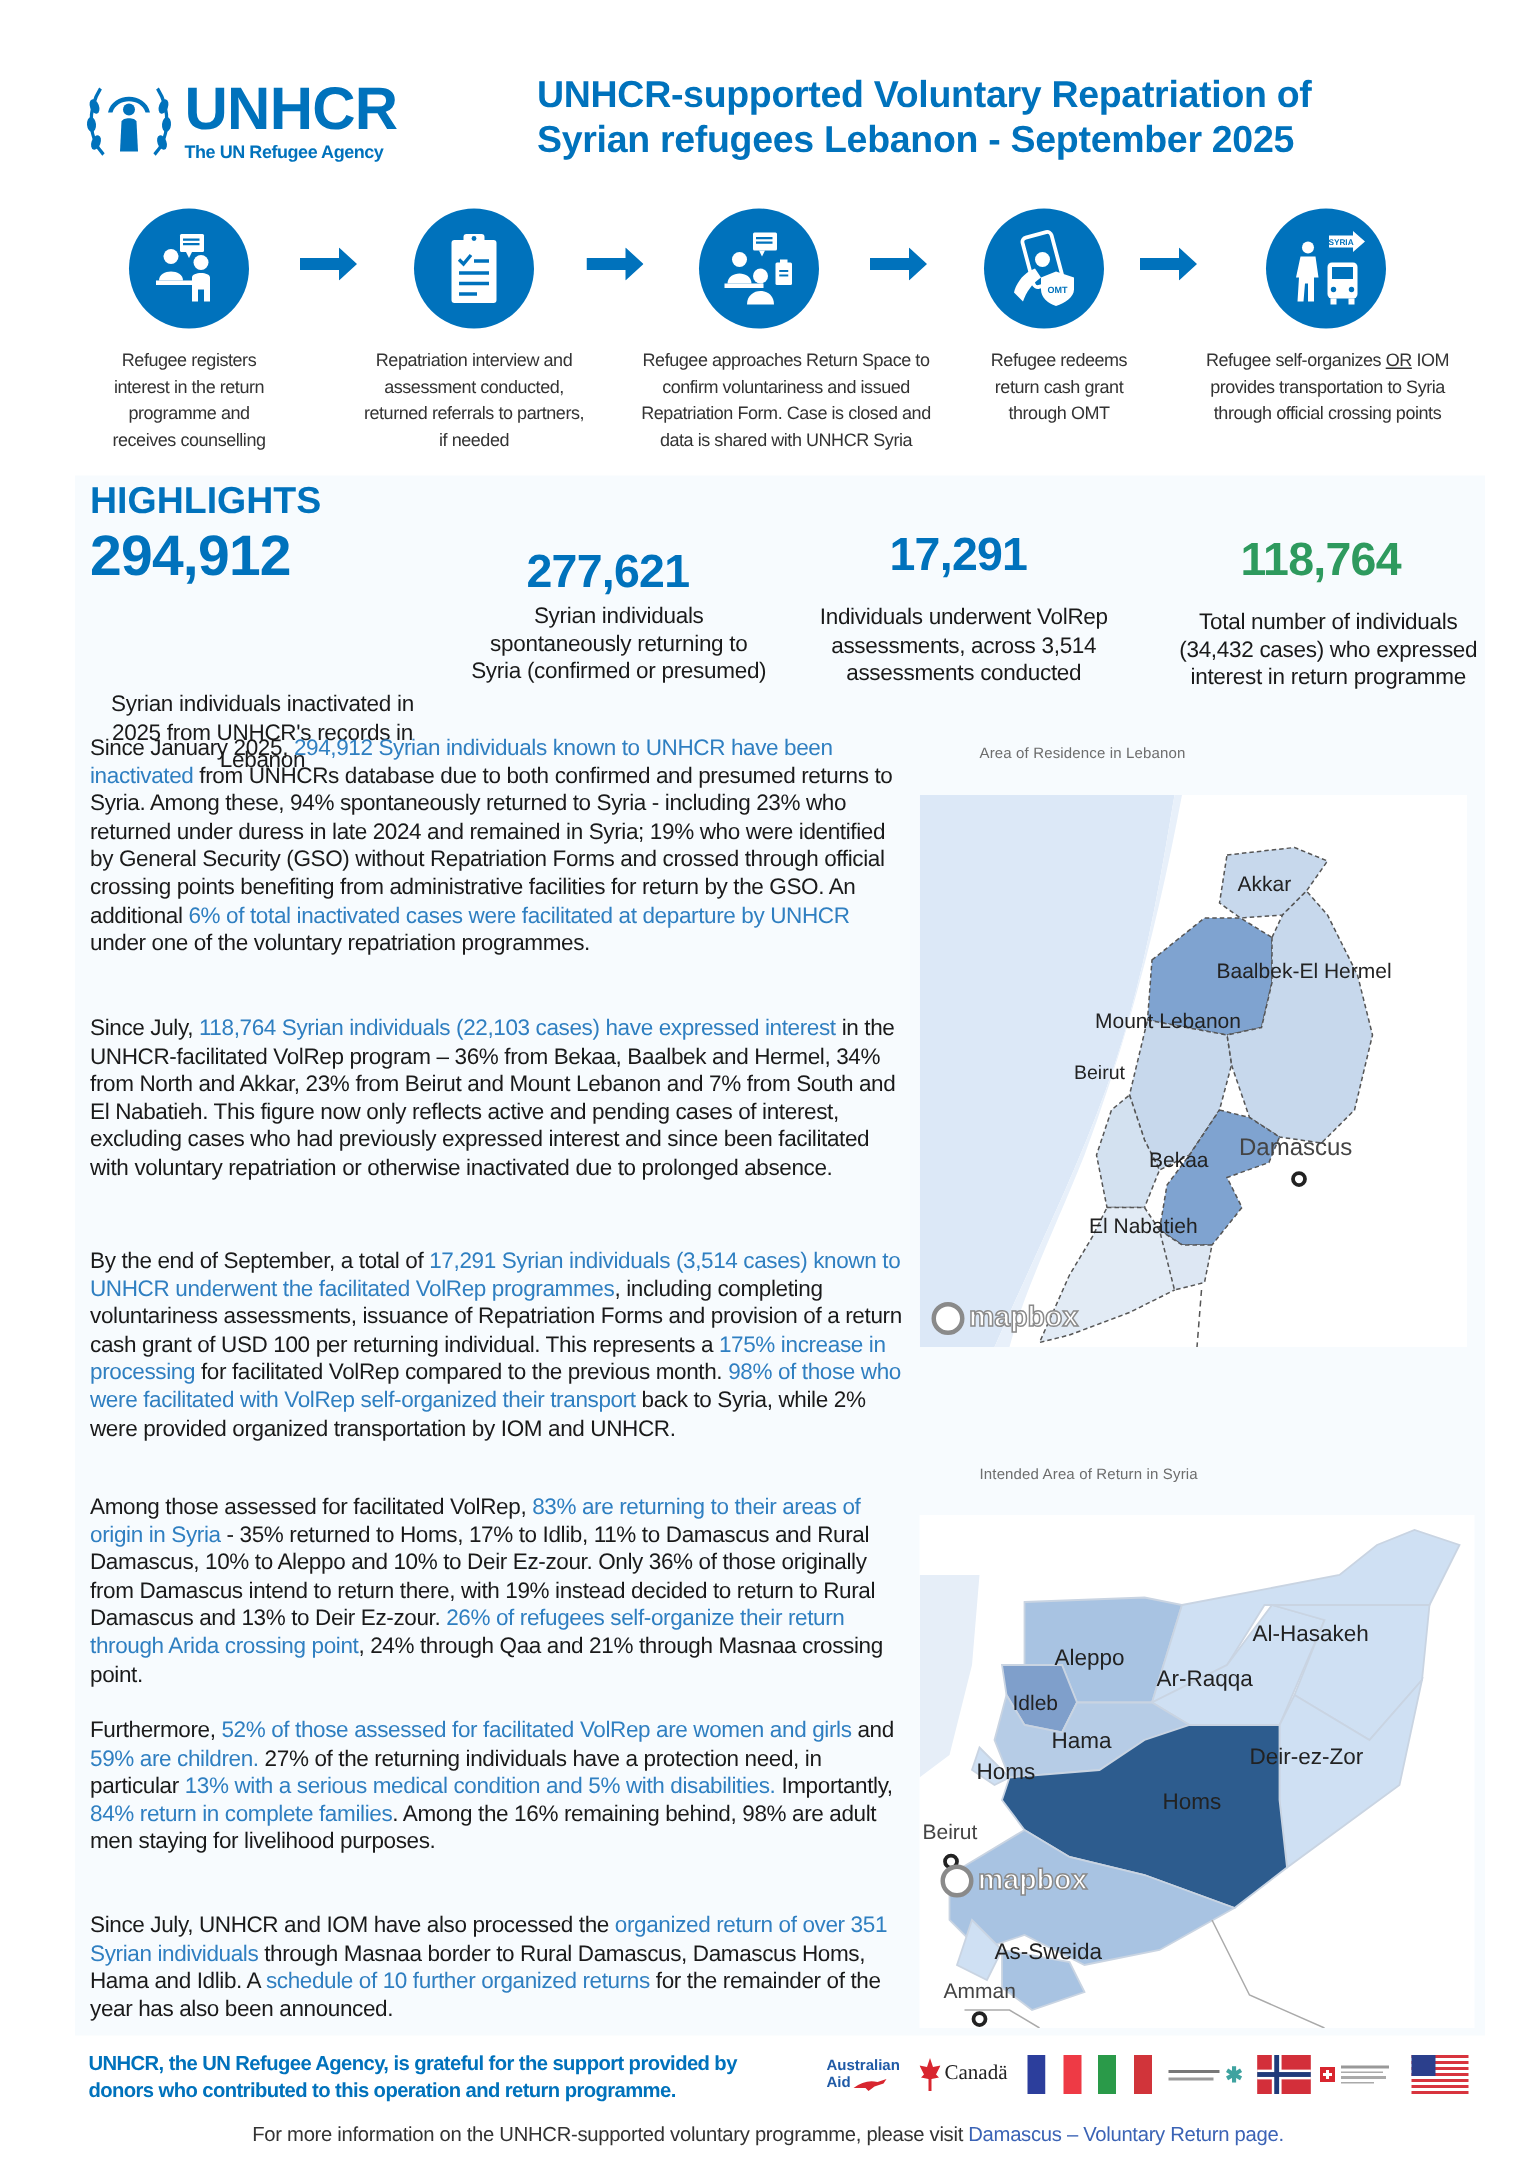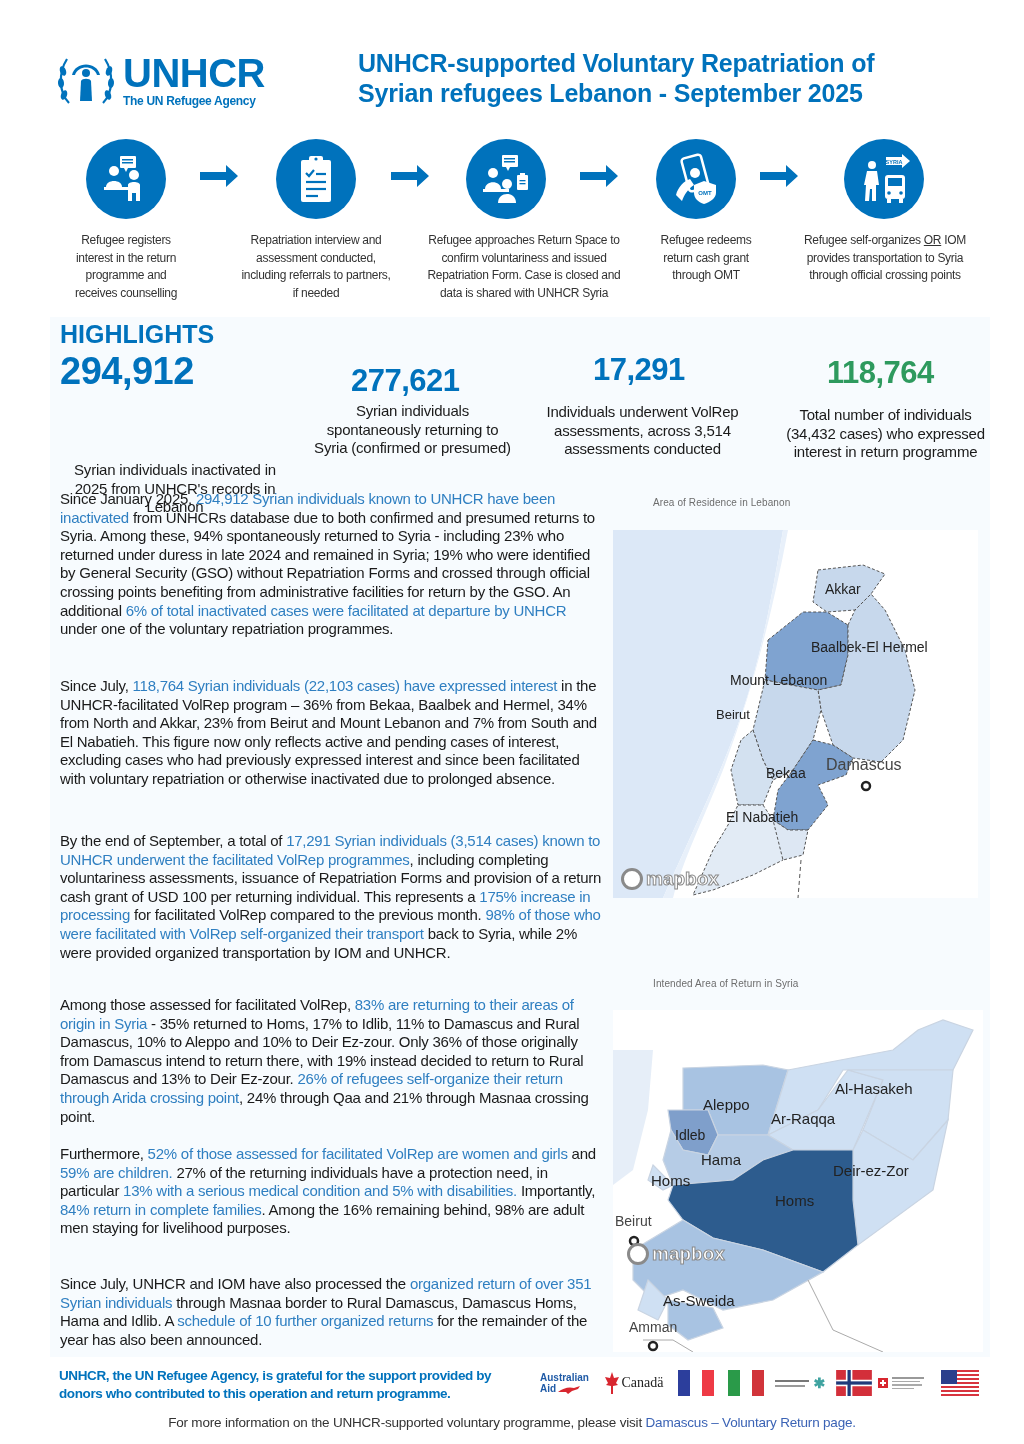--- a/index.html
+++ b/index.html
@@ -169,21 +169,21 @@
 
   <div class="step-text" style="left:56px; width:140px;">
     <div>Refugee registers</div>
       <div>interest in the return</div>
       <div>programme and</div>
       <div>receives counselling</div>
   </div>
   <div class="step-text" style="left:218px; width:196px;">
     <div>Repatriation interview and</div>
       <div>assessment conducted,</div>
-      <div>including referrals to partners,</div>
+      <div>returned referrals to partners,</div>
       <div>if needed</div>
   </div>
   <div class="step-text" style="left:408px; width:232px;">
     <div>Refugee approaches Return Space to</div>
       <div>confirm voluntariness and issued</div>
       <div>Repatriation Form. Case is closed and</div>
       <div>data is shared with UNHCR Syria</div>
   </div>
   <div class="step-text" style="left:640px; width:132px;">
     <div>Refugee redeems</div>
@@ -289,21 +289,21 @@
     <span>mapbox</span>
   </div>
 </div>
 
 <div class="thanks">
   <div>UNHCR, the UN Refugee Agency, is grateful for the support provided by</div>
   <div>donors who contributed to this operation and return programme.</div>
 </div>
 
 <div class="donors">
-  <div class="donor" style="width:58px; flex-direction:column; align-items:flex-start; font-size:10px; font-weight:700; color:#1f5aa6; line-height:11px;">
+  <div class="donor" style="width:58px; flex-direction:column; align-items:flex-start; font-size:10px; font-weight:700; color:#1f5aa6; line-height:11px;margin-left:11px;">
     <span>Australian</span>
     <span style="display:flex; align-items:center;">
         <span>Aid</span>
         <svg width="28" height="10" viewBox="0 0 28 10">
           <path d="M2 8 Q10 2 18 4 L24 2 L22 5 L16 7 L12 10 L10 8 Z" fill="#d8262f"></path>
         </svg>
       </span>
   </div>
   <div class="donor" style="width:68px;">
     <svg width="14" height="22" viewBox="0 0 14 22">

